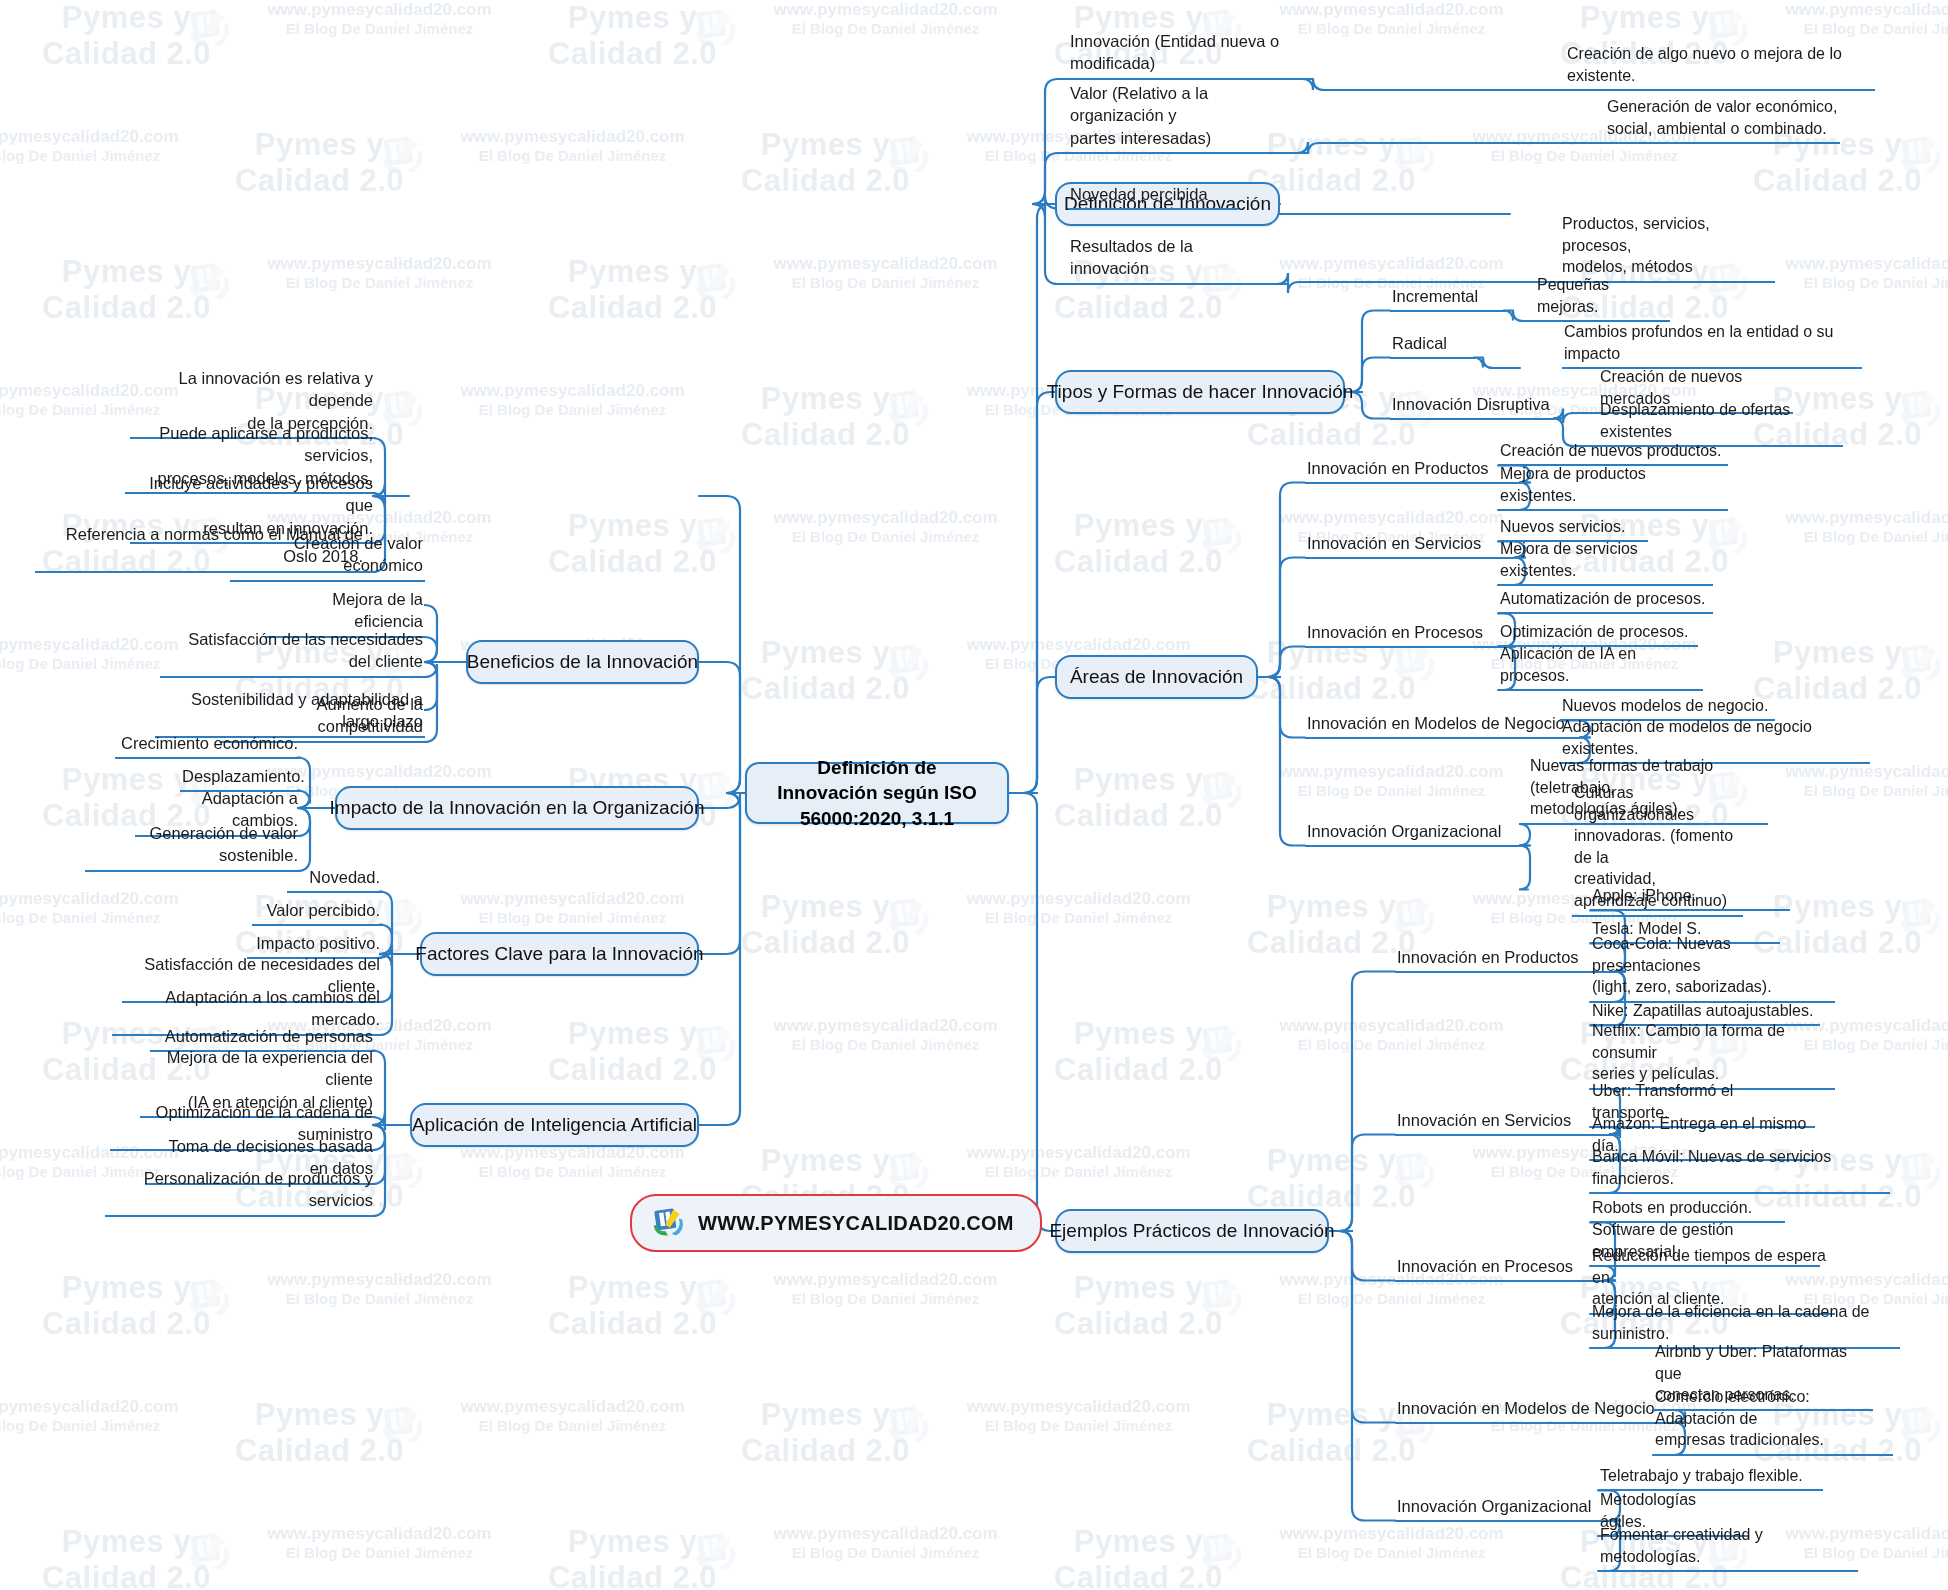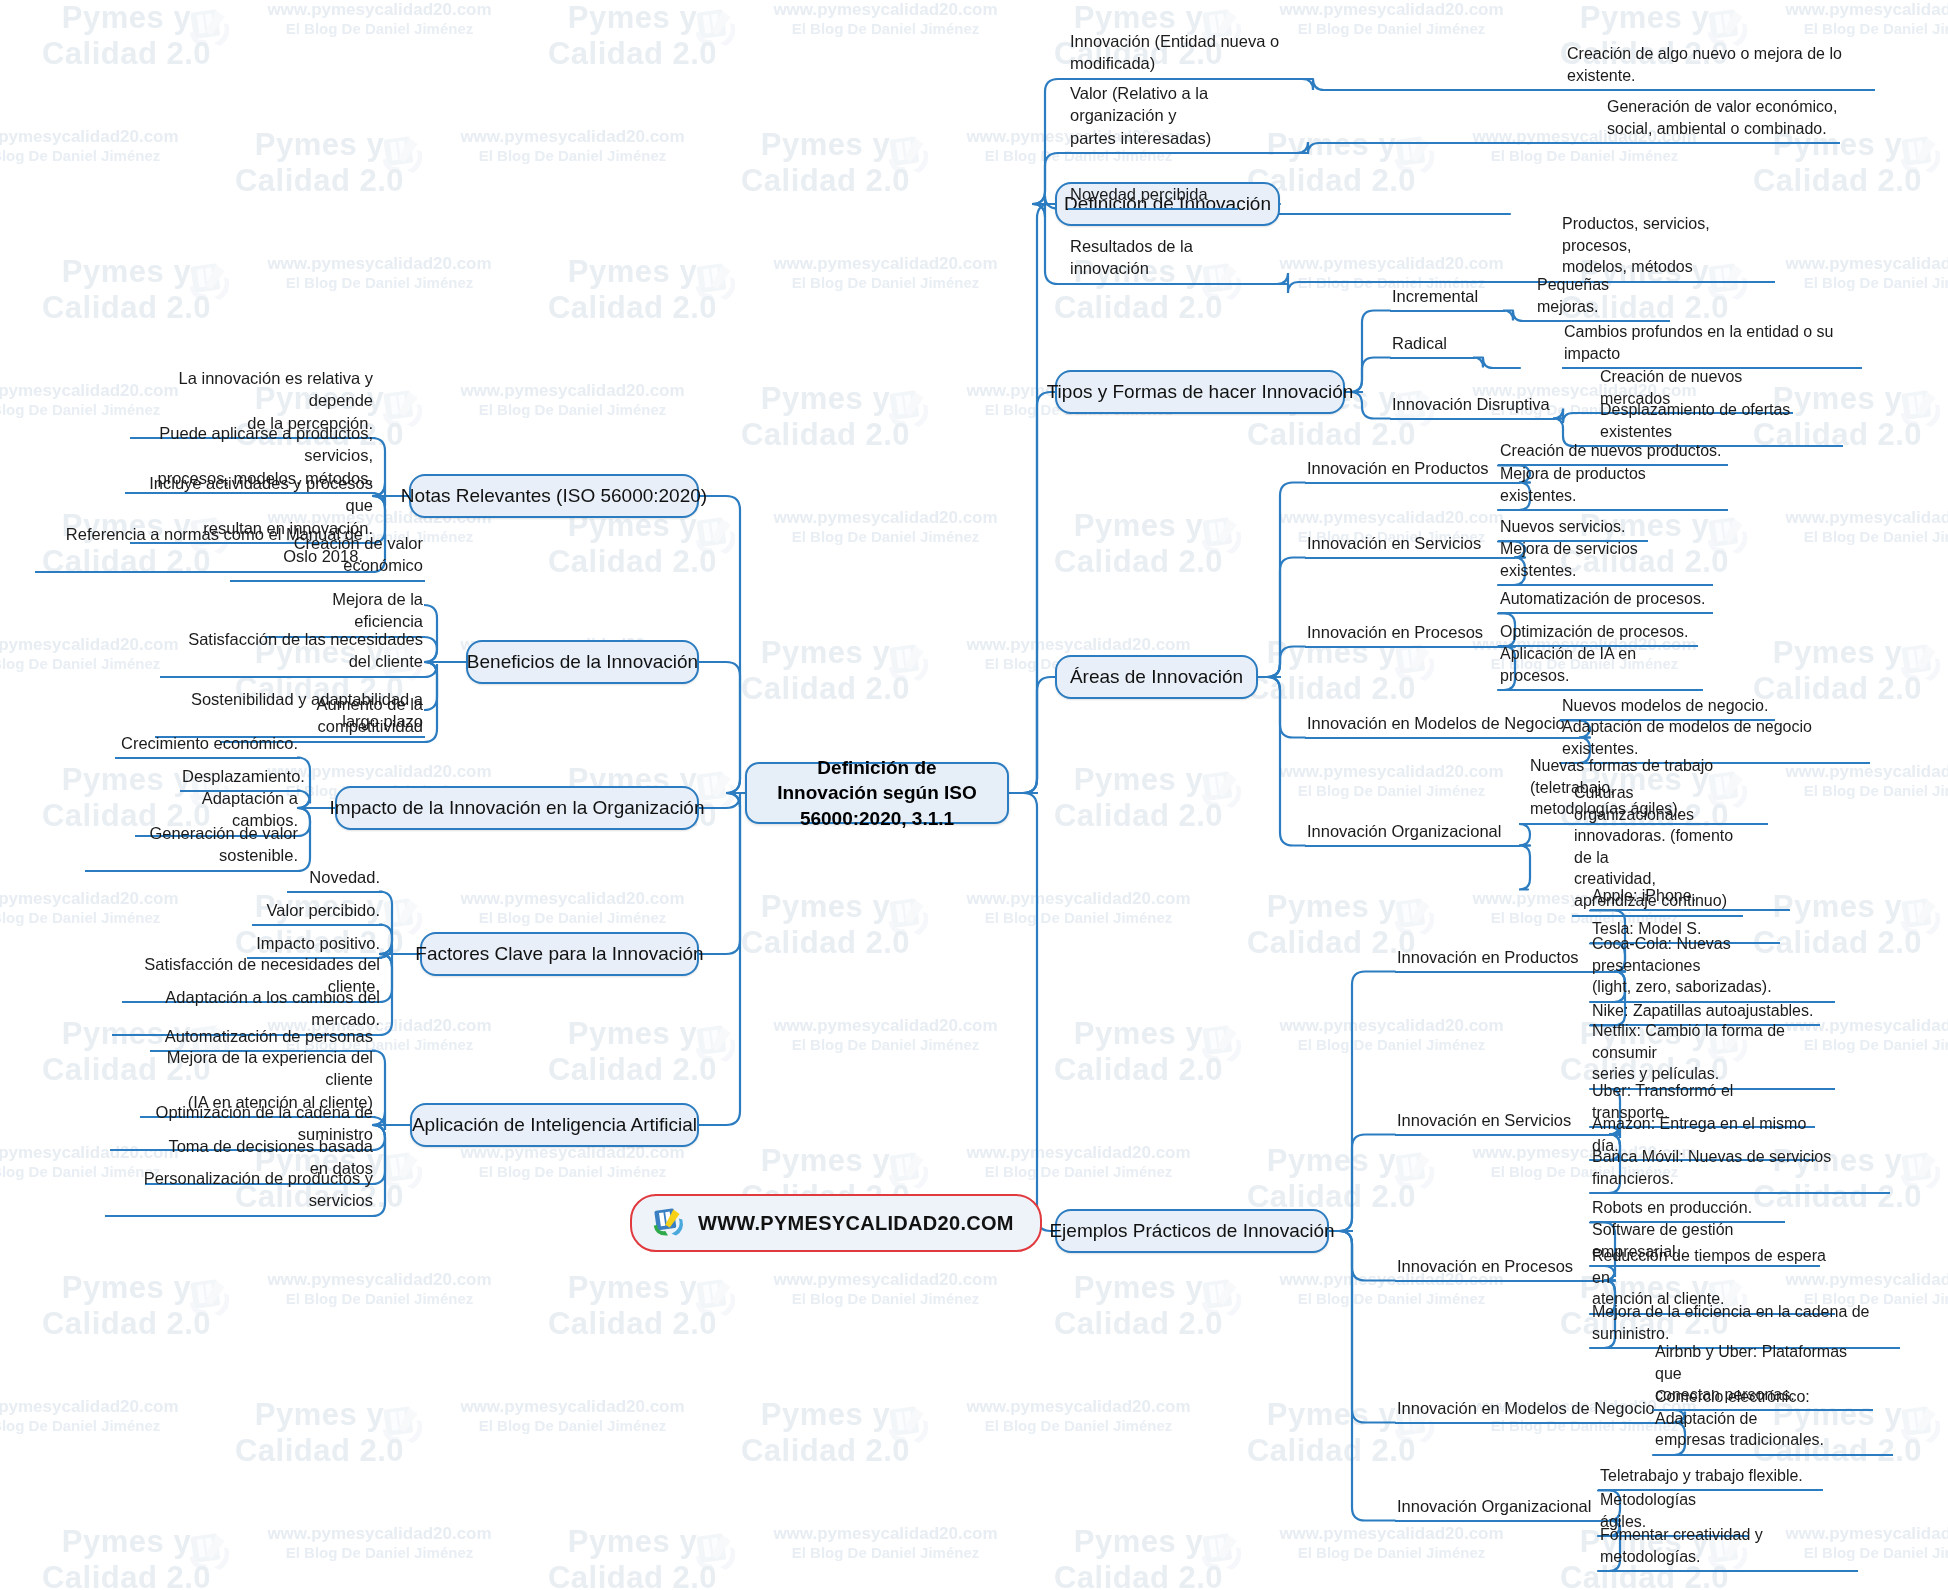--- a/index.html
+++ b/index.html
@@ -996,23 +996,20 @@
     </div>
     <div class="node pill" style="left: 1055px; top: 370px; width: 290px; height: 44px;">
       <span>Tipos y Formas de hacer Innovación</span>
     </div>
     <div class="node pill" style="left: 1055px; top: 655px; width: 203px; height: 44px;">
       <span>Áreas de Innovación</span>
     </div>
     <div class="node pill" style="left: 1055px; top: 1209px; width: 274px; height: 44px;">
       <span>Ejemplos Prácticos de Innovación</span>
     </div>
-    <div class="node pill" style="left: 409px; top: 474px; width: 290px; height: 44px;">
-      <span>Notas Relevantes (ISO 56000:2020)</span>
-    </div>
     <div class="node pill" style="left: 466px; top: 640px; width: 233px; height: 44px;">
       <span>Beneficios de la Innovación</span>
     </div>
     <div class="node pill" style="left: 335px; top: 786px; width: 364px; height: 44px;">
       <span>Impacto de la Innovación en la Organización</span>
     </div>
     <div class="node pill" style="left: 420px; top: 932px; width: 279px; height: 44px;">
       <span>Factores Clave para la Innovación</span>
     </div>
     <div class="node pill" style="left: 410px; top: 1103px; width: 289px; height: 44px;">

